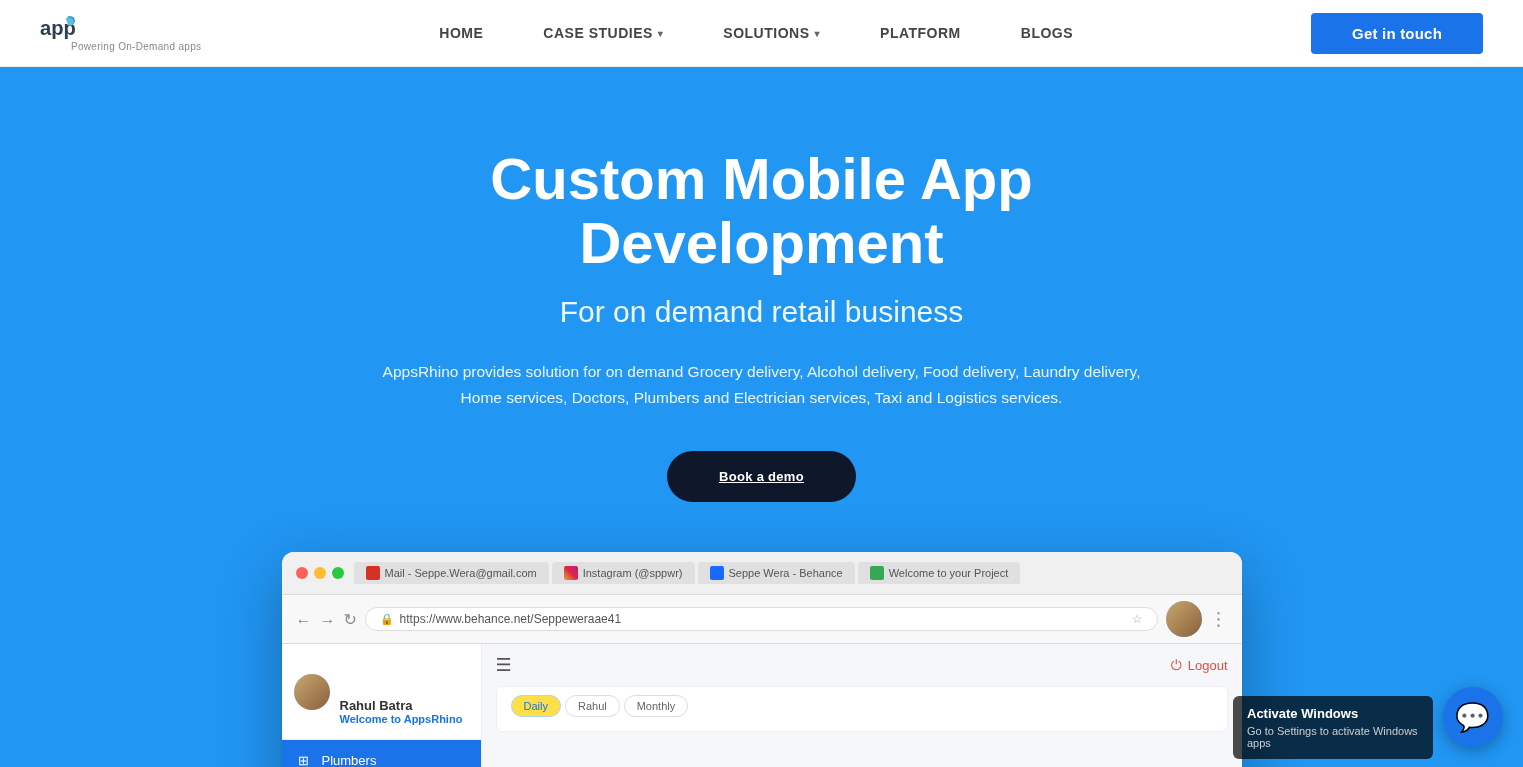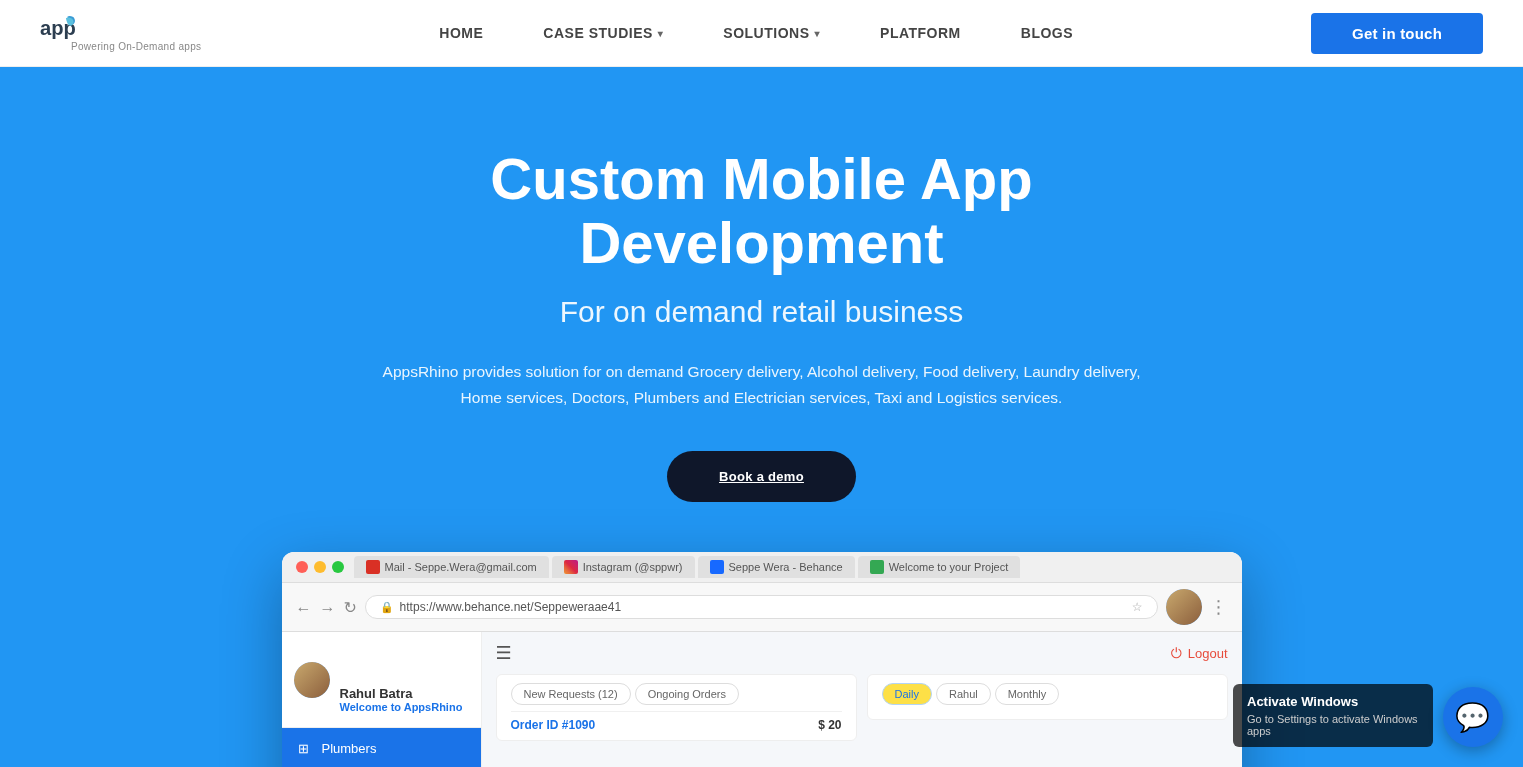--- a/index.html
+++ b/index.html
@@ -123,21 +123,21 @@
     .browser-mockup {
       width: 960px;
       background: #fff;
       border-radius: 12px 12px 0 0;
       box-shadow: 0 20px 60px rgba(0,0,0,0.3);
       overflow: hidden;
       margin: 0 auto;
     }
     .browser-bar {
       background: #f0f0f0;
-      padding: 4px 14px;
+      padding: 10px 14px;
       display: flex;
       align-items: center;
       gap: 10px;
       border-bottom: 1px solid #ddd;
     }
     .browser-dots {
       display: flex;
       gap: 6px;
     }
     .dot {
@@ -361,21 +361,21 @@
       box-shadow: 0 4px 15px rgba(0,0,0,0.3);
       z-index: 100;
     }
     .chat-widget-icon {
       font-size: 28px;
     }
 
     
     .windows-activate {
       position: fixed;
-      bottom: 20px;
+      bottom: 8px;
       right: 90px;
       background: rgba(0,0,0,0.7);
       color: #fff;
       padding: 10px 14px;
       border-radius: 6px;
       font-size: 12px;
       max-width: 200px;
       z-index: 99;
     }
     .windows-activate .title {
@@ -498,30 +498,20 @@
         <div class="main-header">
           <span class="hamburger">☰</span>
           <div class="logout-btn">
             <span style="font-size:14px;">⏻</span>
             <span>Logout</span>
           </div>
         </div>
         <div class="dashboard-grid">
           <div class="dash-card">
             <div class="dash-tabs">
-              <button class="dash-tab">New Requests (12)</button>
-              <button class="dash-tab">Ongoing Orders</button>
-            </div>
-            <div class="order-row">
-              <span class="order-id">Order ID #1090</span>
-              <span class="order-price">$ 20</span>
-            </div>
-          </div>
-          <div class="dash-card">
-            <div class="dash-tabs">
               <button class="dash-tab active">Daily</button>
               <button class="dash-tab">Rahul</button>
               <button class="dash-tab">Monthly</button>
             </div>
           </div>
         </div>
       </div>
     </div>
   </div>
 </section>

